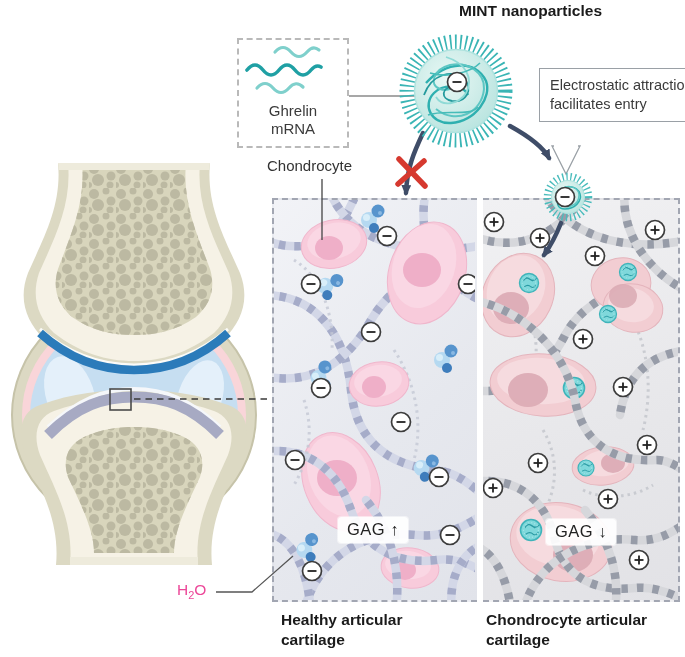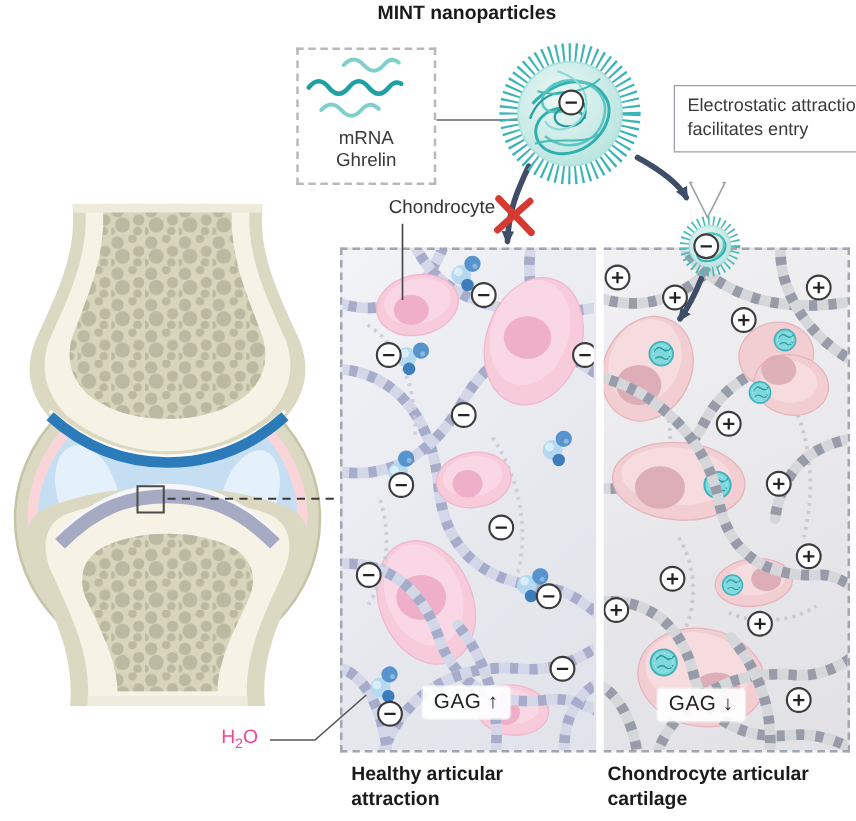--- a/index.html
+++ b/index.html
@@ -1,36 +1,36 @@
 <!DOCTYPE html>
 <html><head>
 <meta charset="utf-8">
 <style>
   html,body{margin:0;padding:0;}
   body{font-family:"Liberation Sans","DejaVu Sans",sans-serif;background:#ffffff;}
   #stage{position:relative;width:685px;height:657px;background:#fff;overflow:hidden;}
   .abs{position:absolute;}
-  .lbl{color:#333;font-size:15px;line-height:1.25;margin-left:44px;}
-  #title{left:302px;top:2px;width:300px;text-align:left;font-weight:700;font-size:15.5px;color:#1a1a1a;z-index:8;}
+  .lbl{color:#333;font-size:15px;line-height:1.25;}
+  #title{left:302px;top:2px;width:300px;text-align:right;font-weight:700;font-size:15.5px;color:#1a1a1a;z-index:8;}
   
   #mrna-box{left:237px;top:38px;width:108px;height:106px;border:2px dashed #b9b9b9;background:#fff;z-index:6;}
   #mrna-box .txt{position:absolute;left:0;top:62px;width:100%;text-align:center;color:#3a3a3a;font-size:15px;line-height:1.22;}
   
   #callout{left:539px;top:68px;width:143px;border:1.5px solid #9aa0a6;background:#fff;padding:7px 9px 8px 10px;
            font-size:14.5px;color:#3a3a3a;line-height:1.28;z-index:5;}
   
   .panel{z-index:2;}
   #panel-healthy{left:272px;top:198px;width:205px;height:404px;border:2px dashed #a2a6b2;border-right:none;
       background:linear-gradient(135deg,#f2f3f7 0%,#e6e8ee 60%,#e1e3ea 100%);box-sizing:border-box;}
   #panel-degen{left:483px;top:198px;width:197px;height:404px;border:2px dashed #a2a6b2;border-left:none;
       background:linear-gradient(160deg,#f1f1f3 0%,#e7e7ea 60%,#e2e2e6 100%);box-sizing:border-box;}
   .panel svg{position:absolute;left:0;top:0;}
   
   .gag{background:rgba(255,255,255,.93);border-radius:3px;padding:3px 9px 4px 9px;font-size:16.5px;color:#222;
-       z-index:7;letter-spacing:.5px;box-shadow:0 0 0 1px rgba(255,255,255,.5);margin-top:32px;}
+       z-index:7;letter-spacing:.5px;box-shadow:0 0 0 1px rgba(255,255,255,.5);}
   
   .caption{font-weight:700;font-size:15.5px;color:#1a1a1a;line-height:1.3;z-index:8;}
   #h2o-label{left:177px;top:581px;font-size:15.5px;color:#ec4899;z-index:8;}
   #h2o-label .sb{font-size:11px;vertical-align:-4px;}
   #chondro-label{left:267px;top:157px;font-size:15px;color:#333;z-index:8;}
   
   .fbL{stroke:#d3d7e7;stroke-width:8.5;fill:none;stroke-linecap:round;}
   .fdL{stroke:#a6acc9;stroke-width:8.5;fill:none;stroke-dasharray:6.5 9;stroke-linecap:butt;}
   .fbR{stroke:#d6d7db;stroke-width:8.5;fill:none;stroke-linecap:round;}
   .fdR{stroke:#979ca8;stroke-width:8.5;fill:none;stroke-dasharray:6.5 9;stroke-linecap:butt;}
@@ -342,30 +342,30 @@
 
   <div id="title" class="abs">MINT nanoparticles</div>
 
   <div id="mrna-box" class="abs">
     <svg width="104" height="60" viewBox="0 0 104 60">
       <path d="M36,12 q8,-9 16,0 q8,9 16,0 q6,-7 12,-2" stroke="#7fd0cc" stroke-width="3.2" fill="none" stroke-linecap="round"></path>
       <path d="M8,30 q8,-10 16,0 q8,10 16,0 q8,-10 16,0 q8,10 16,0 q5,-6 10,-3" stroke="#1fa0a4" stroke-width="3.6" fill="none" stroke-linecap="round"></path>
       <path d="M18,48 q8,-9 16,0 q8,9 16,0 q7,-8 14,-1" stroke="#7fd0cc" stroke-width="3.2" fill="none" stroke-linecap="round"></path>
     </svg>
     <div class="txt">
+      <div>Ghrelin</div>
       <div>mRNA</div>
-      <div>Ghrelin</div>
     </div>
   </div>
 
   <div id="callout" class="abs">Electrostatic attraction facilitates entry</div>
 
   <div id="chondro-label" class="abs lbl">Chondrocyte</div>
 
   <div class="abs gag" style="left:338px;top:517px;">GAG ↑</div>
-  <div class="abs gag" style="left:526px;top:519px;">GAG ↓</div>
+  <div class="abs gag" style="left:546px;top:519px;">GAG ↓</div>
 
   <div id="h2o-label" class="abs"><span>H</span><span class="sb">2</span><span>O</span></div>
 
-  <div class="abs caption" style="left:281px;top:610px;width:155px;">Healthy articular attraction</div>
+  <div class="abs caption" style="left:281px;top:610px;width:155px;">Healthy articular cartilage</div>
   <div class="abs caption" style="left:486px;top:610px;width:200px;">Chondrocyte articular cartilage</div>
 
 </div>
 
 </body></html>

